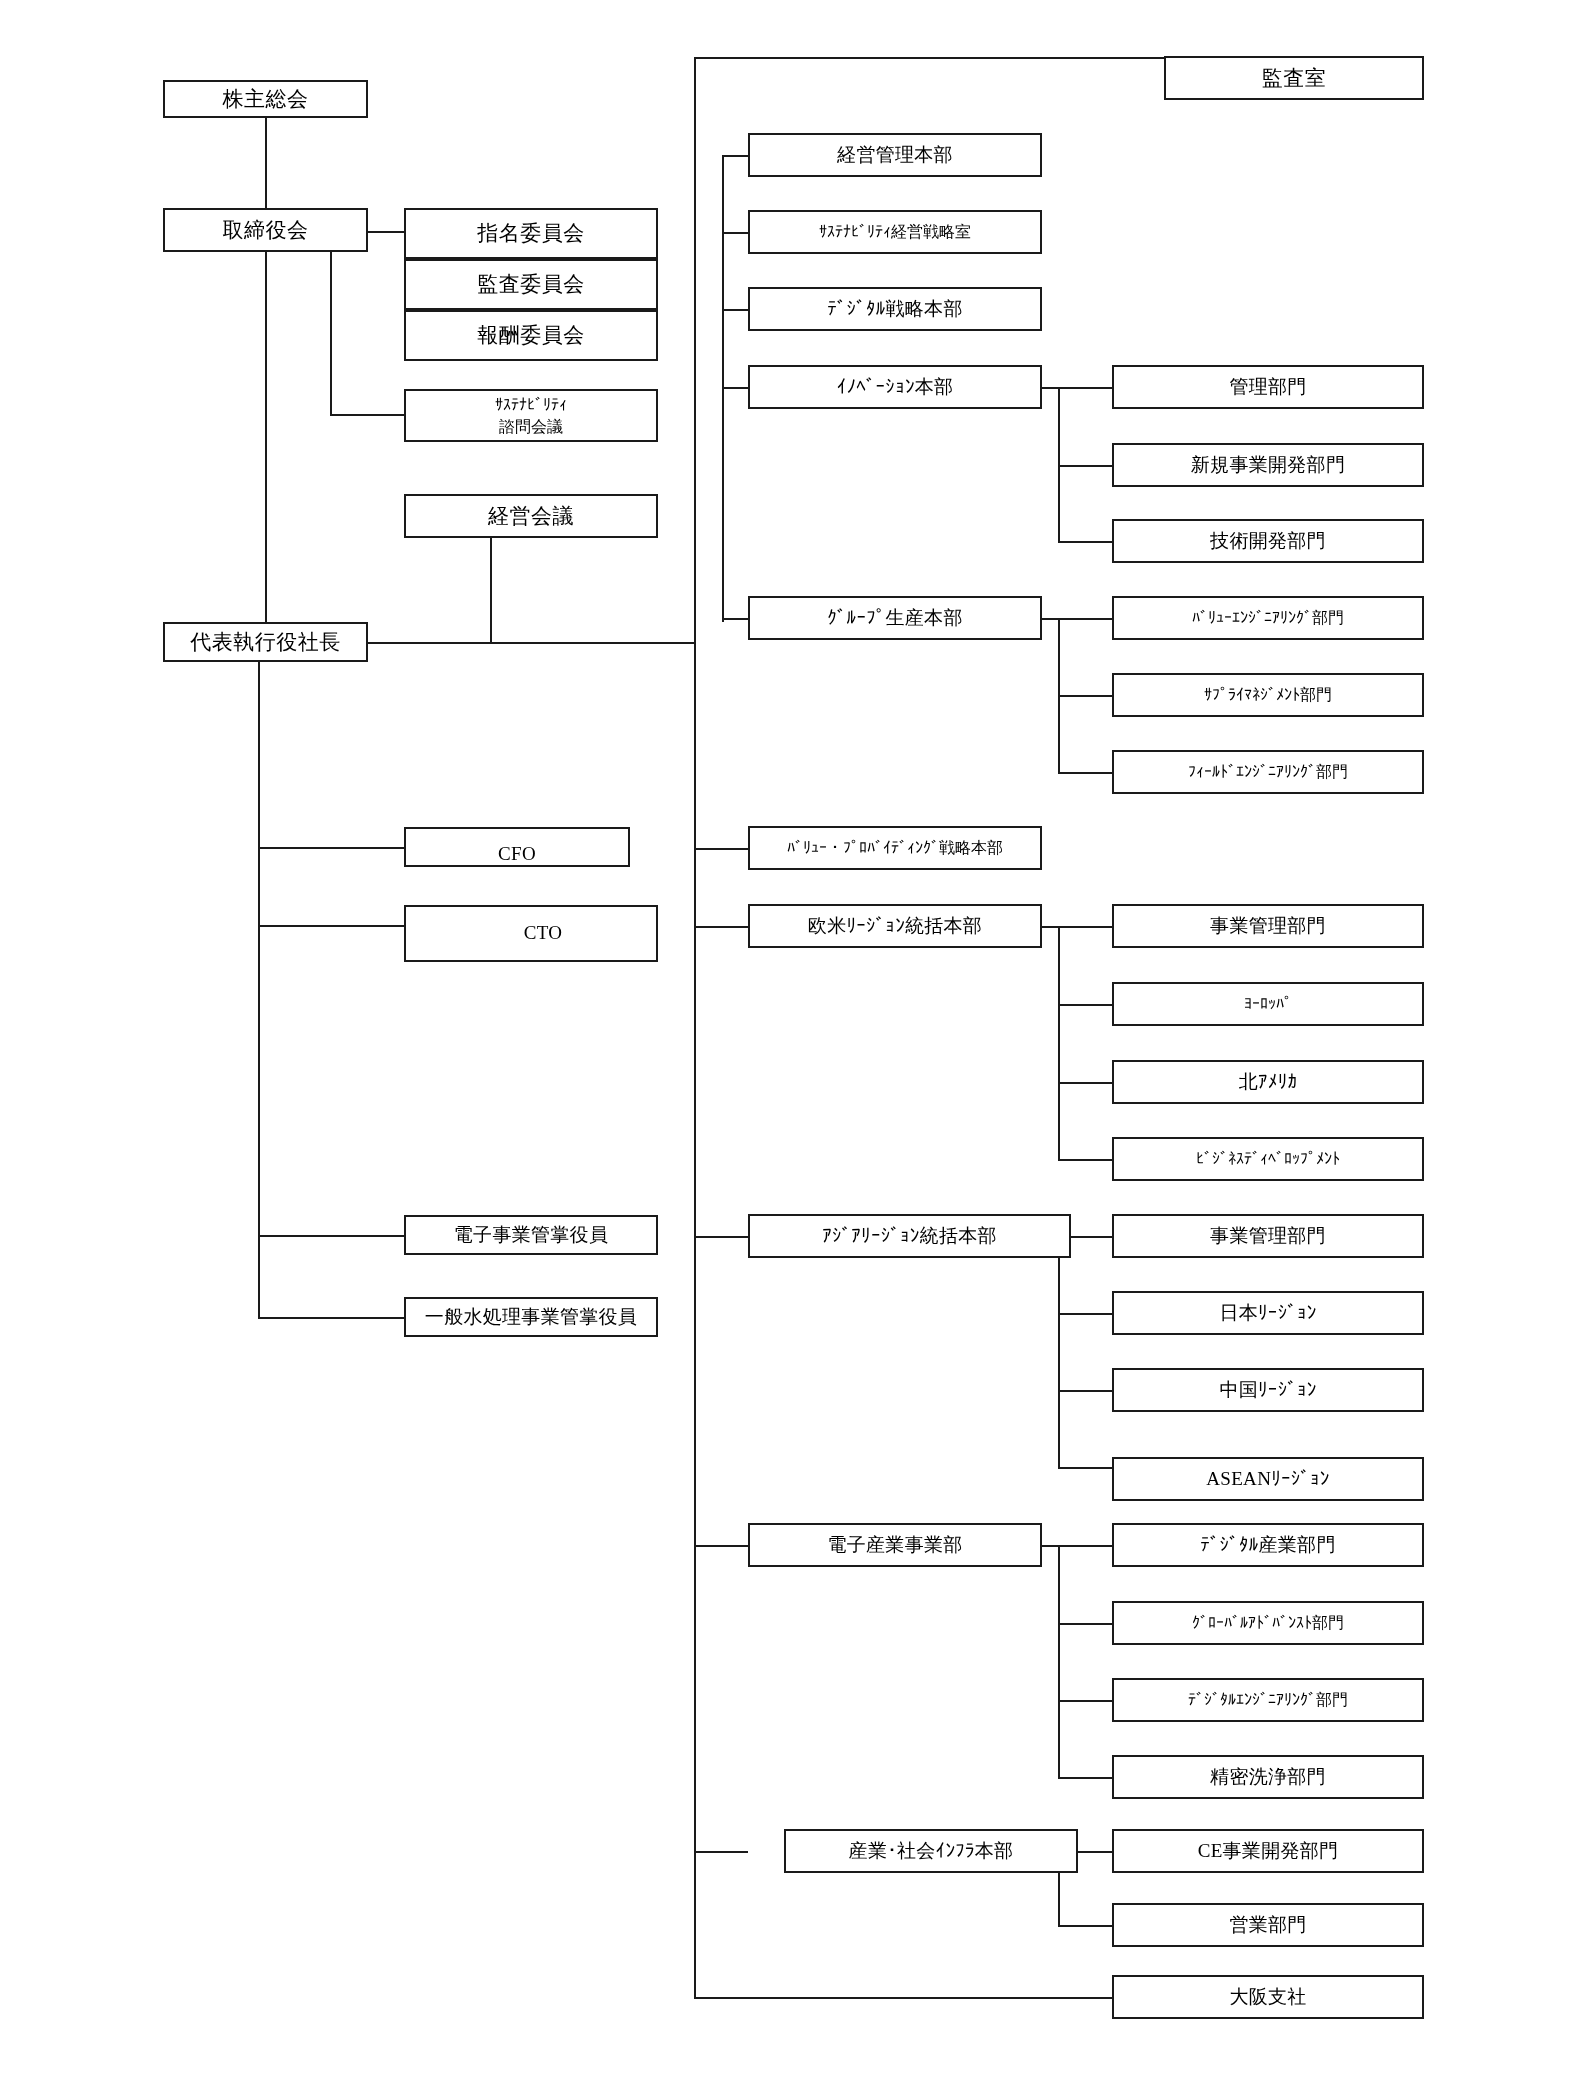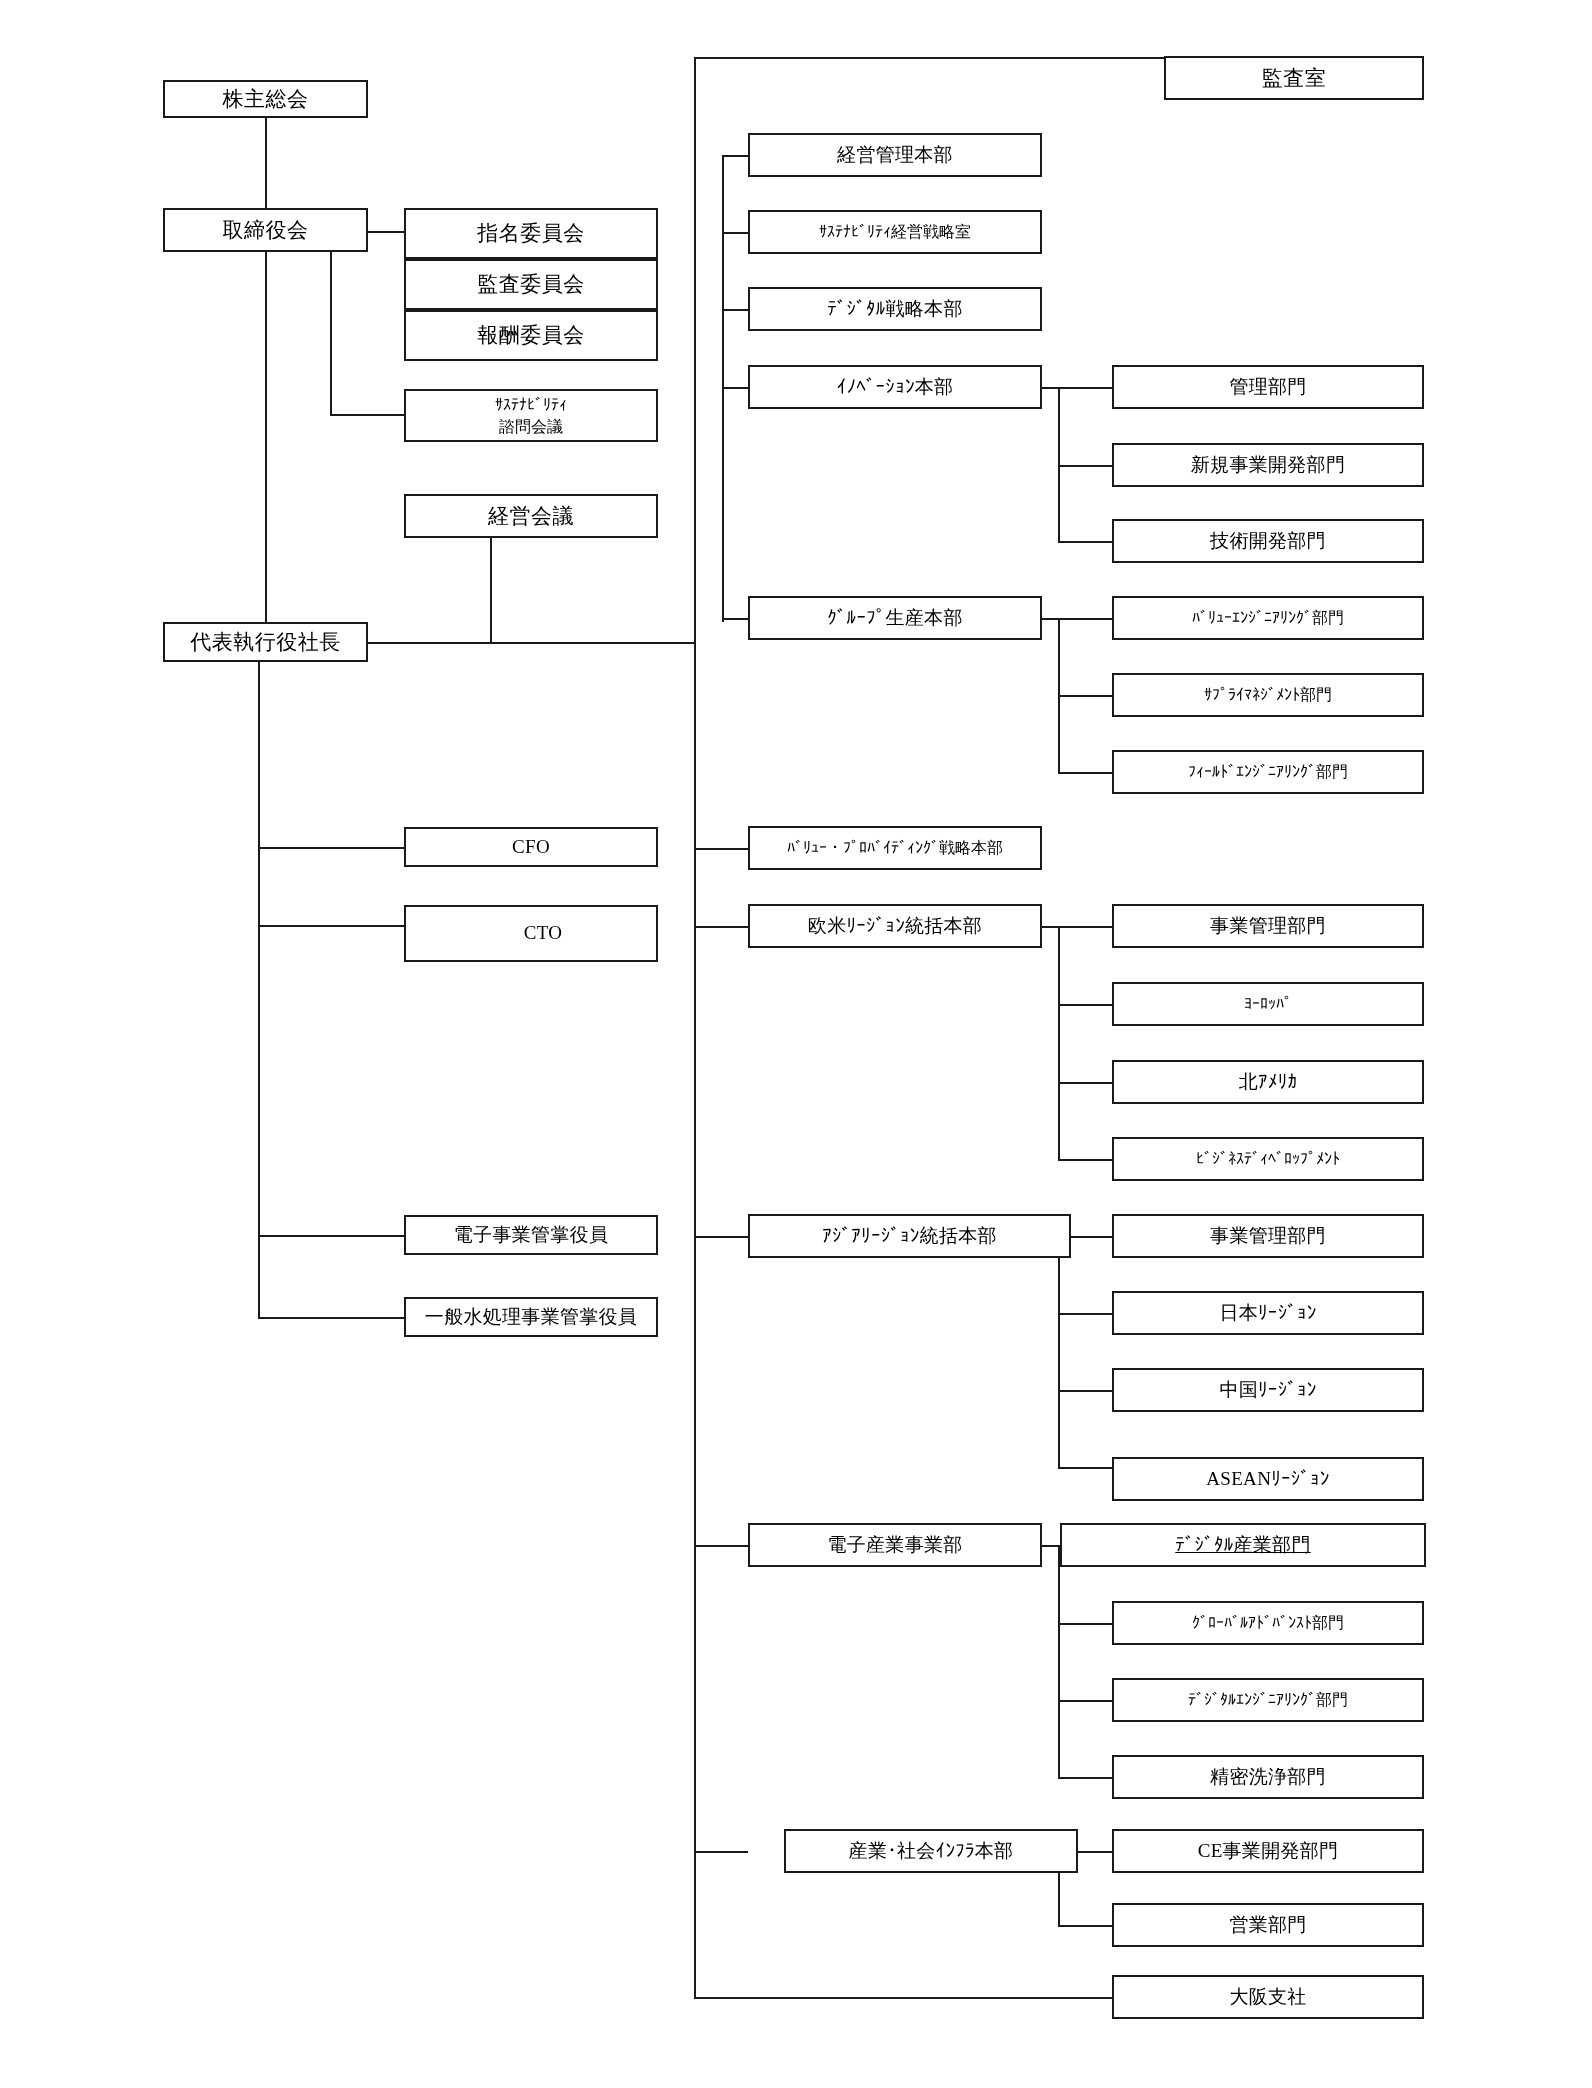--- a/index.html
+++ b/index.html
@@ -163,21 +163,21 @@
     <span class="label">監査委員会</span>
   </div>
   <div class="node t-lg" style="left:404px; top:310px; width:254px; height:51px;">
     <span class="label">報酬委員会</span>
   </div>
   <div class="node t-two" style="left:404px; top:389px; width:254px; height:53px;">
     <span class="label">ｻｽﾃﾅﾋﾞﾘﾃｨ
 諮問会議</span>
   </div>
 
-  <div class="node t-md" style="left:404px; top:827px; width:254px; height:40px;">
+  <div class="node t-md" style="left:404px; top:827px; width:226px; height:40px;align-items:flex-end;">
     <span class="label">CFO</span>
   </div>
   <div class="node t-md" style="left:404px; top:905px; width:254px; height:57px;padding-left:24px;">
     <span class="label">CTO</span>
   </div>
   <div class="node t-md" style="left:404px; top:1215px; width:254px; height:40px;">
     <span class="label">電子事業管掌役員</span>
   </div>
   <div class="node t-md" style="left:404px; top:1297px; width:254px; height:40px;">
     <span class="label">一般水処理事業管掌役員</span>
@@ -253,21 +253,21 @@
   <div class="node t-md" style="left:1112px; top:1291px; width:312px; height:44px;">
     <span class="label">日本ﾘｰｼﾞｮﾝ</span>
   </div>
   <div class="node t-md" style="left:1112px; top:1368px; width:312px; height:44px;">
     <span class="label">中国ﾘｰｼﾞｮﾝ</span>
   </div>
   <div class="node t-md" style="left:1112px; top:1445px; width:312px; height:44px;margin-top:12px;">
     <span class="label">ASEANﾘｰｼﾞｮﾝ</span>
   </div>
 
-  <div class="node t-md" style="left:1060px; top:1523px; width:366px; height:44px;text-decoration:underline;">
+  <div class="node t-md" style="left:1112px; top:1523px; width:312px; height:44px;">
     <span class="label">ﾃﾞｼﾞﾀﾙ産業部門</span>
   </div>
   <div class="node t-sm" style="left:1112px; top:1601px; width:312px; height:44px;">
     <span class="label">ｸﾞﾛｰﾊﾞﾙｱﾄﾞﾊﾞﾝｽﾄ部門</span>
   </div>
   <div class="node t-sm" style="left:1112px; top:1678px; width:312px; height:44px;">
     <span class="label">ﾃﾞｼﾞﾀﾙｴﾝｼﾞﾆｱﾘﾝｸﾞ部門</span>
   </div>
   <div class="node t-md" style="left:1112px; top:1829px; width:312px; height:44px;">
     <span class="label">CE事業開発部門</span>

